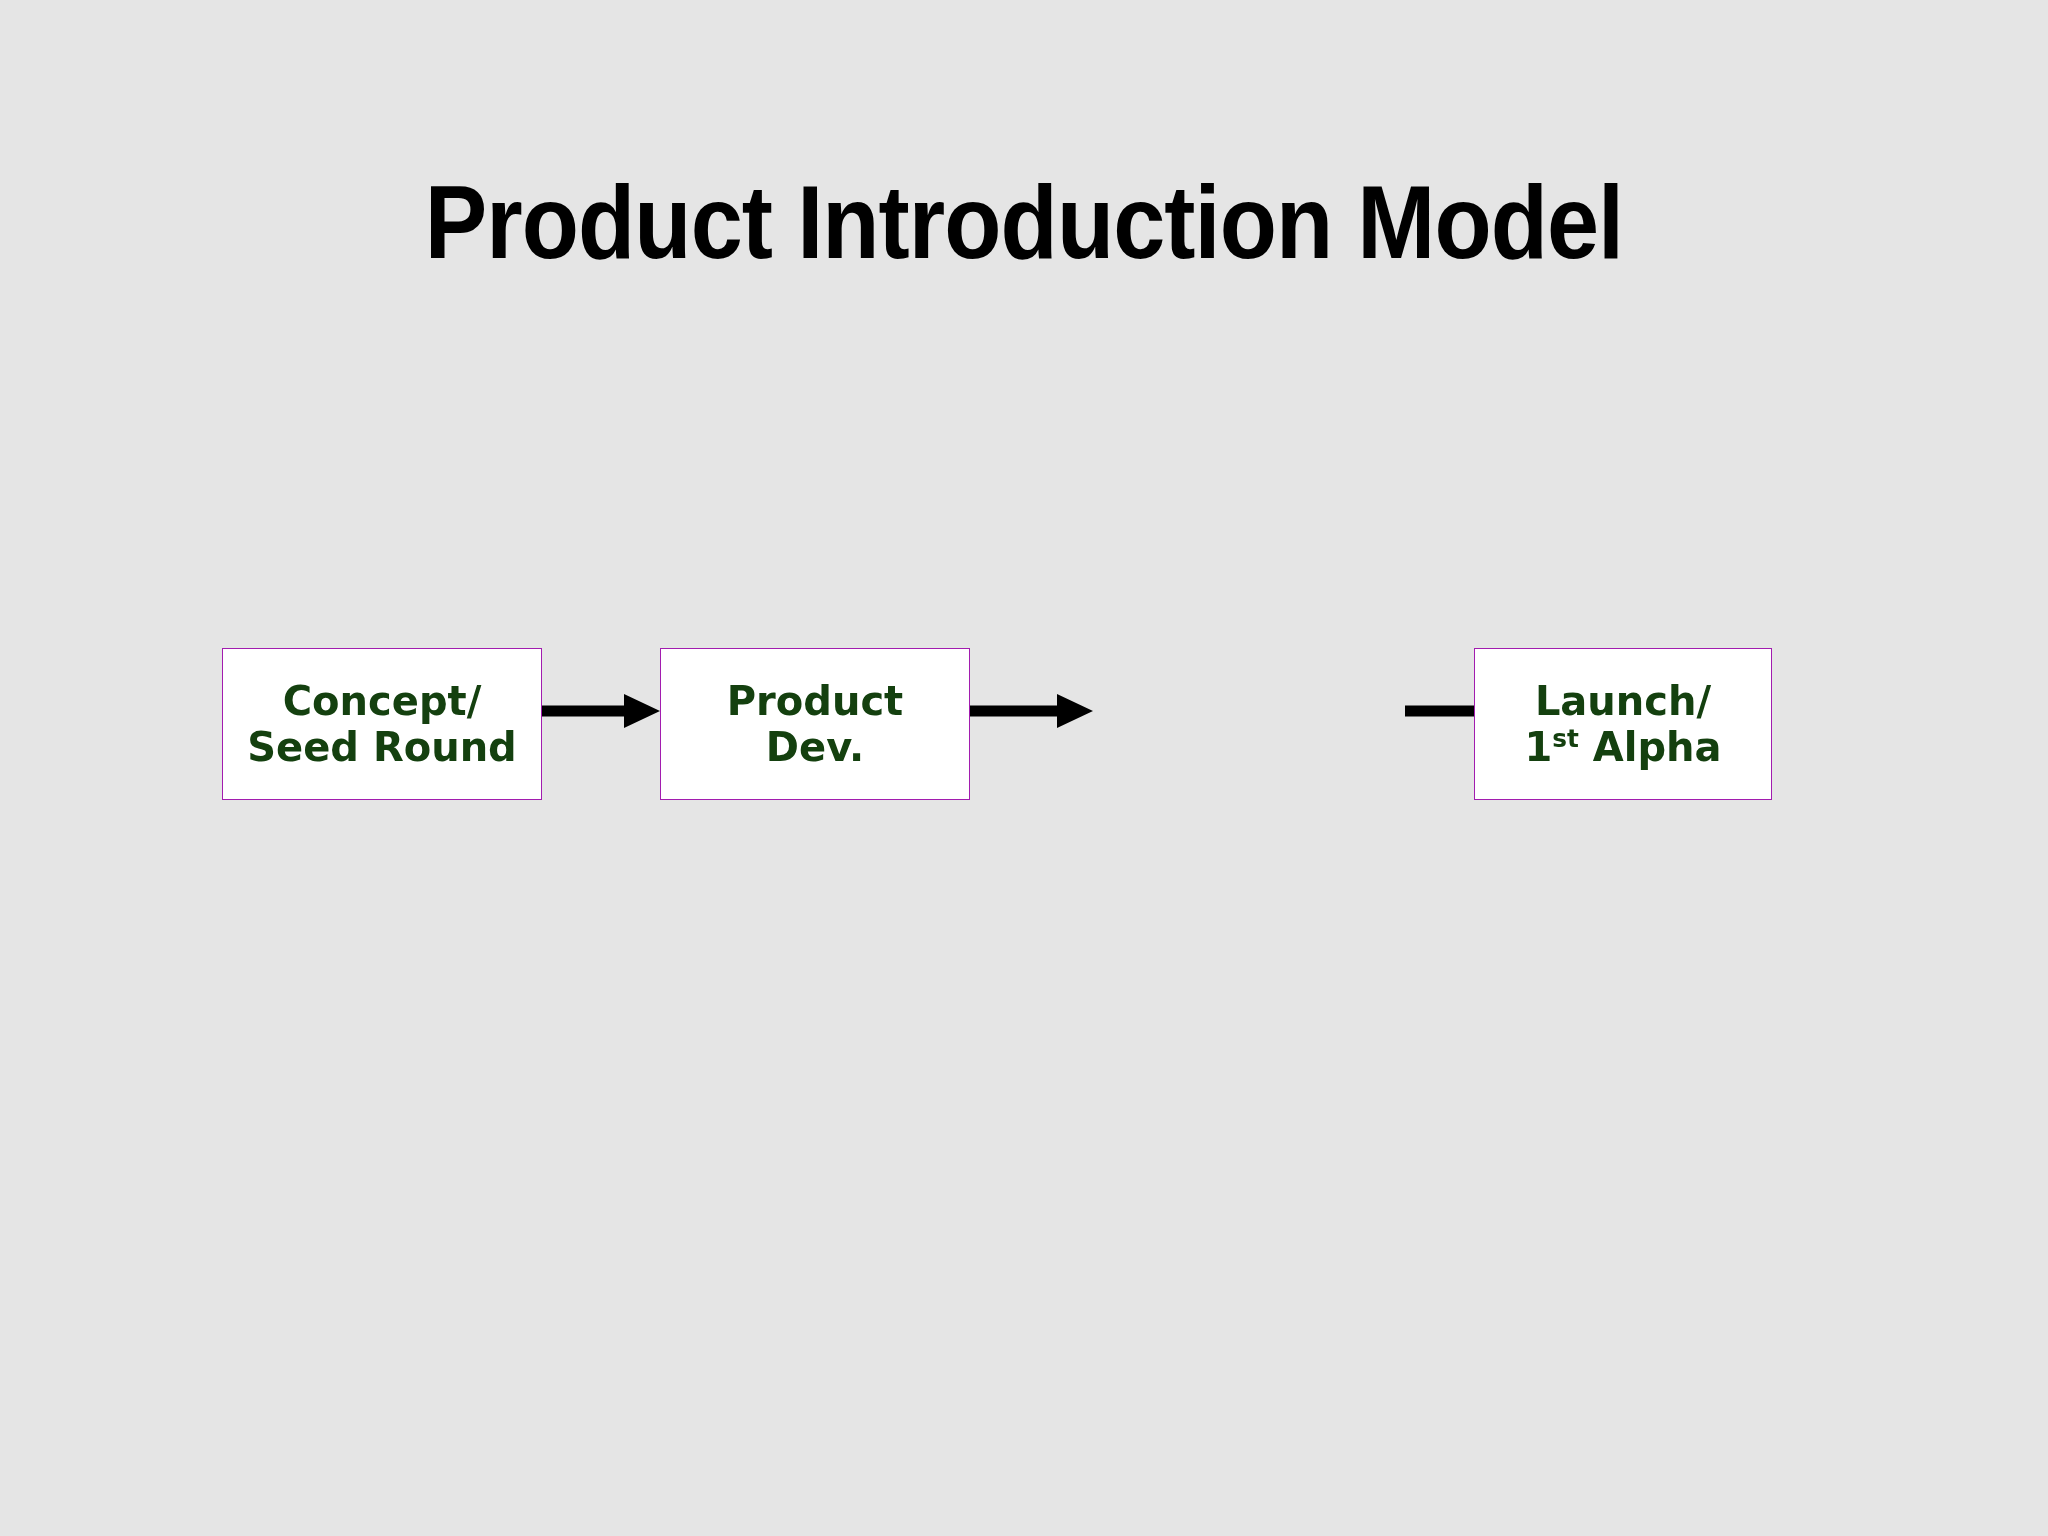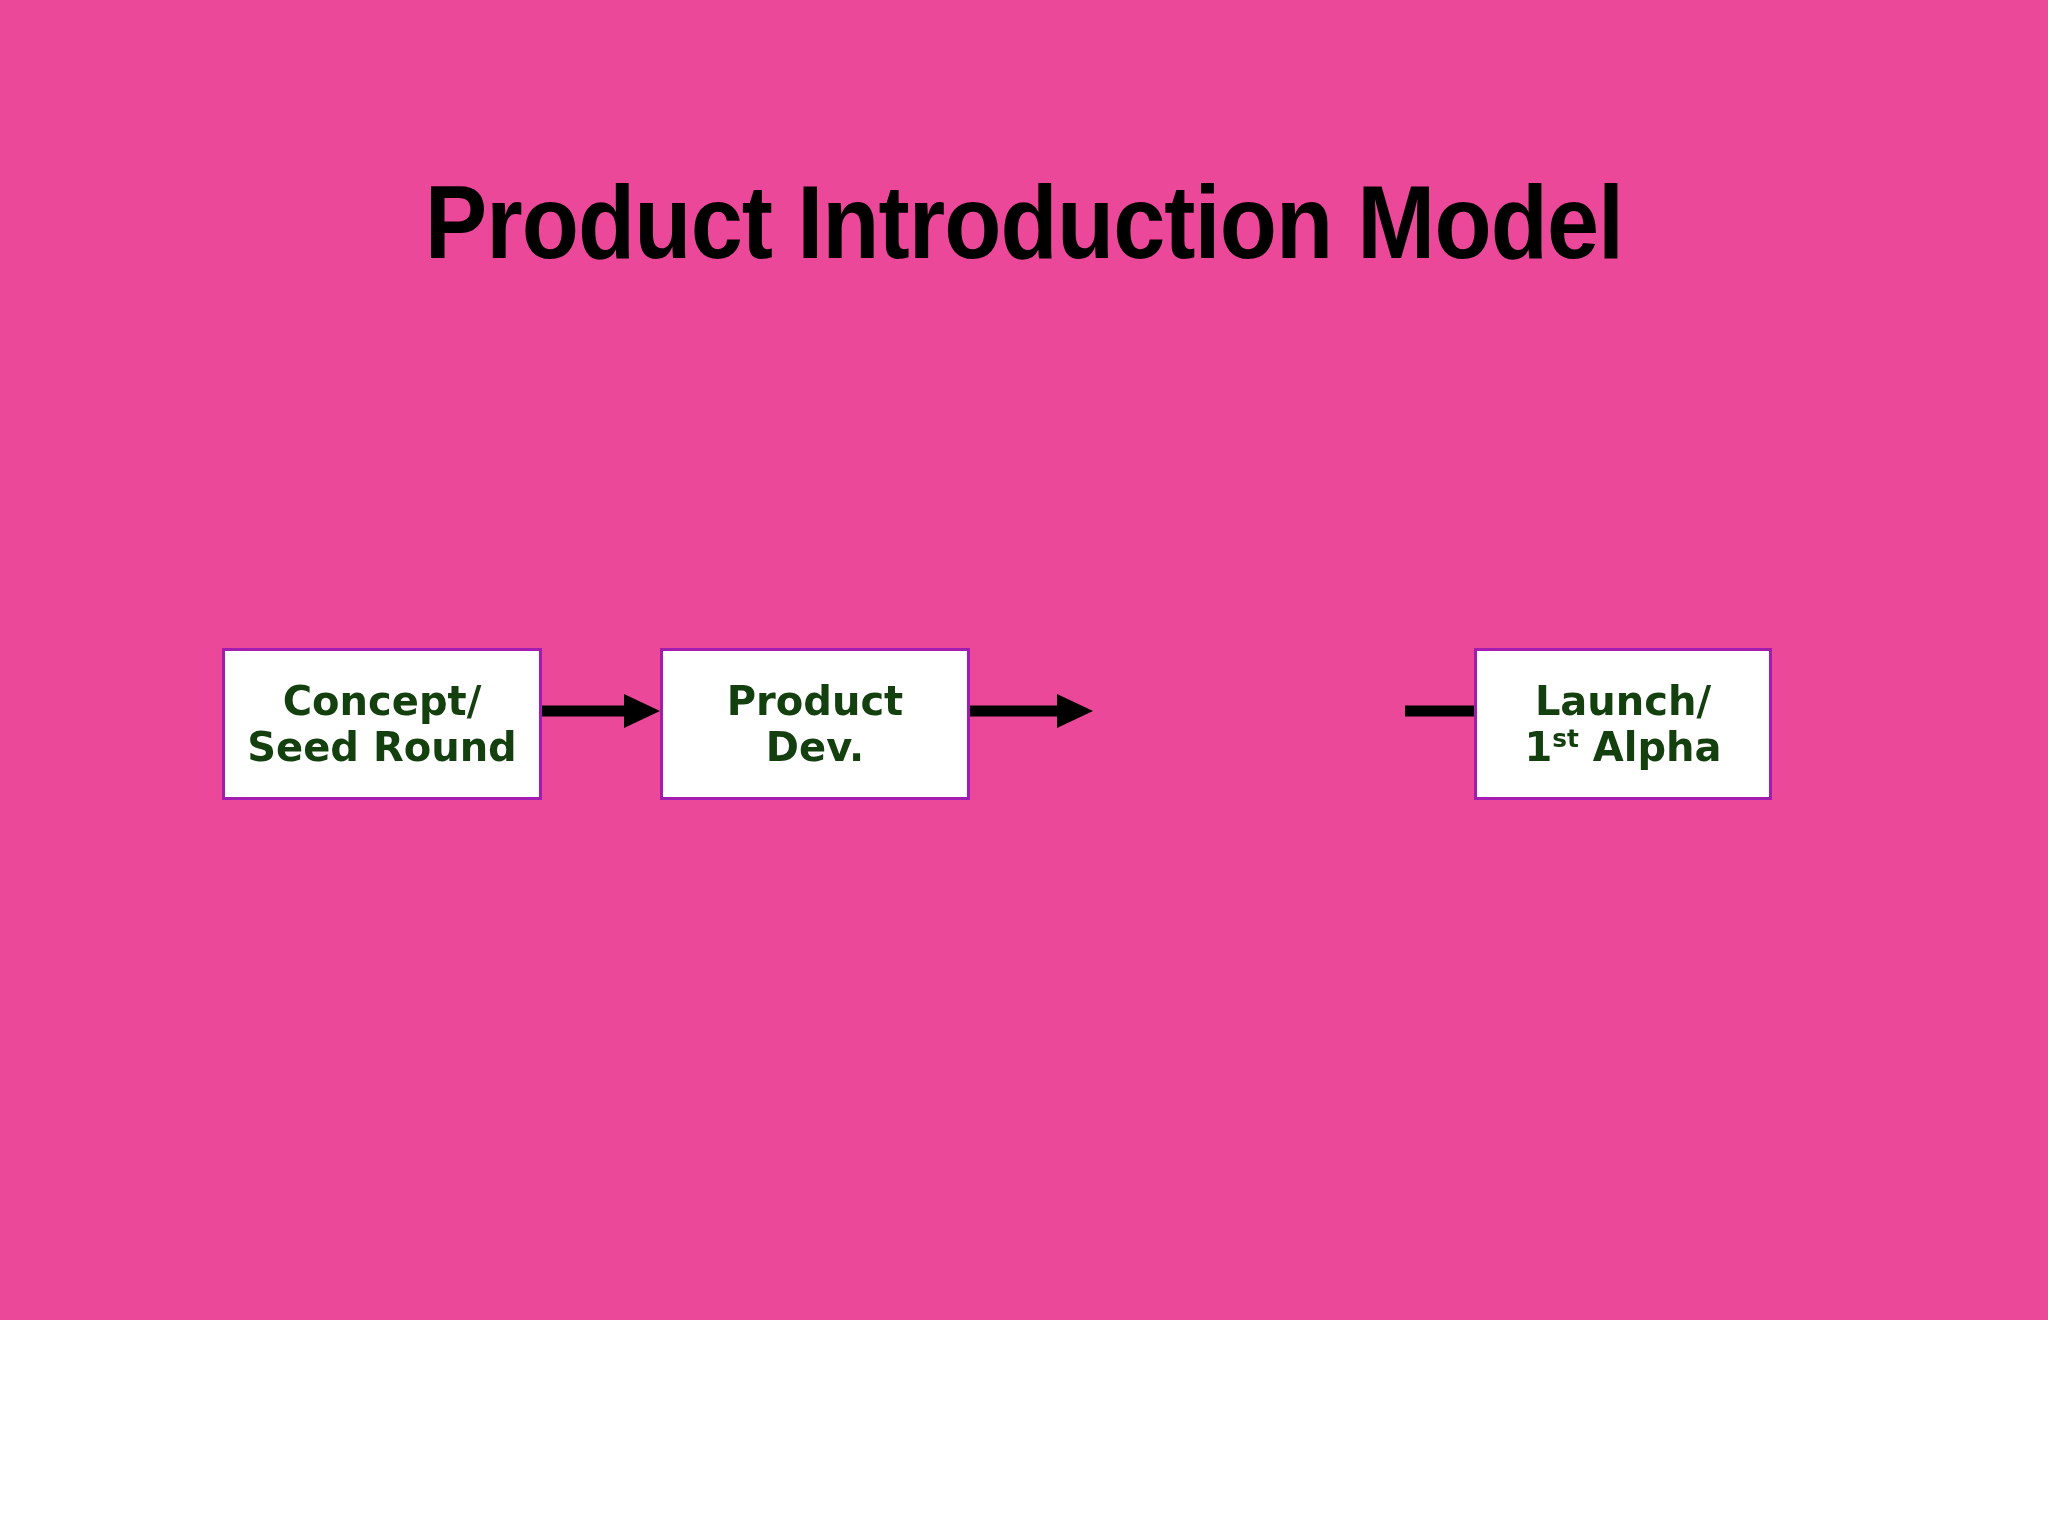--- a/index.html
+++ b/index.html
@@ -14,22 +14,22 @@
     position: relative;
     overflow: hidden;
     font-family: "Liberation Sans", sans-serif;
   }
 
   #slide {
     position: absolute;
     left: 0;
     top: 0;
     width: 2048px;
-    height: 1320px;
-    background: #ec4899;
+    height: 1536px;
+    background: #e5e5e5;
   }
 
   
   #slide-title {
     position: absolute;
     left: 0;
     top: 96px;
     width: 2048px;
     text-align: center;
     font-family: "Liberation Sans", sans-serif;
@@ -51,21 +51,21 @@
     width: 1606px;
     height: 152px;
   }
 
   .flow-node {
     position: absolute;
     top: 0;
     height: 152px;
     box-sizing: border-box;
     background: #ffffff;
-    border: 3px solid #a21caf;
+    border: 1px solid #a21caf;
     display: flex;
     flex-direction: column;
     align-items: center;
     justify-content: center;
     padding: 0 0;
   }
 
   .flow-node .node-line {
     display: block;
     font-family: "DejaVu Sans", sans-serif;

